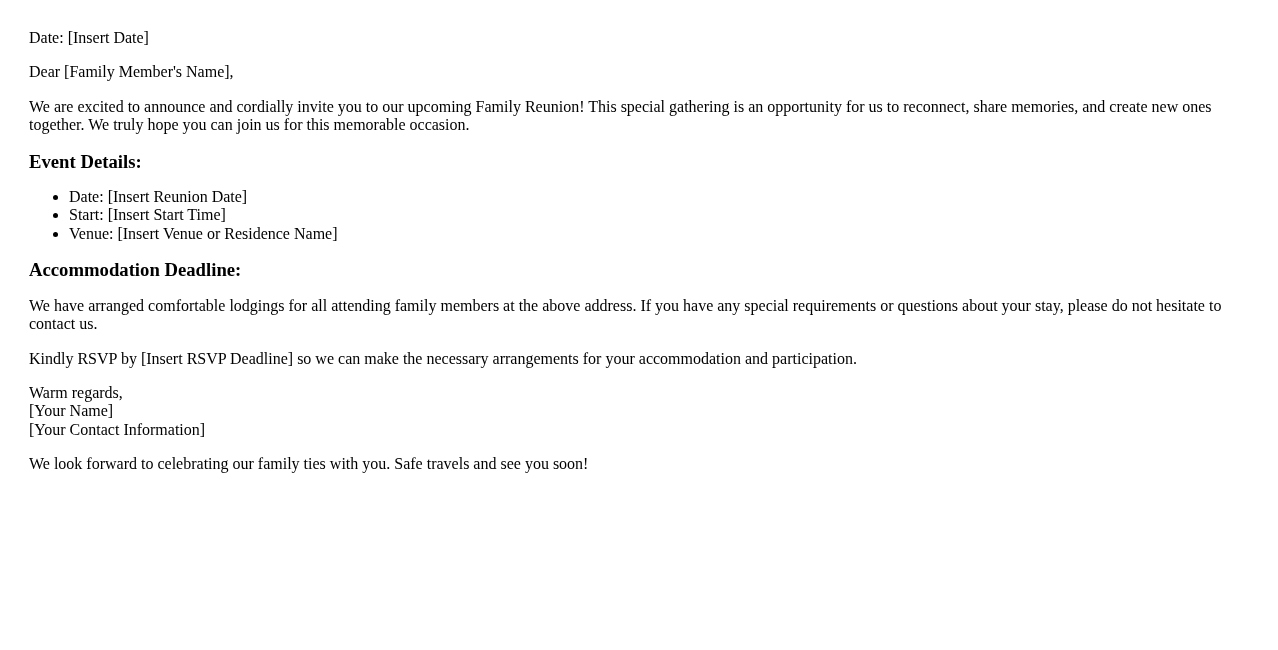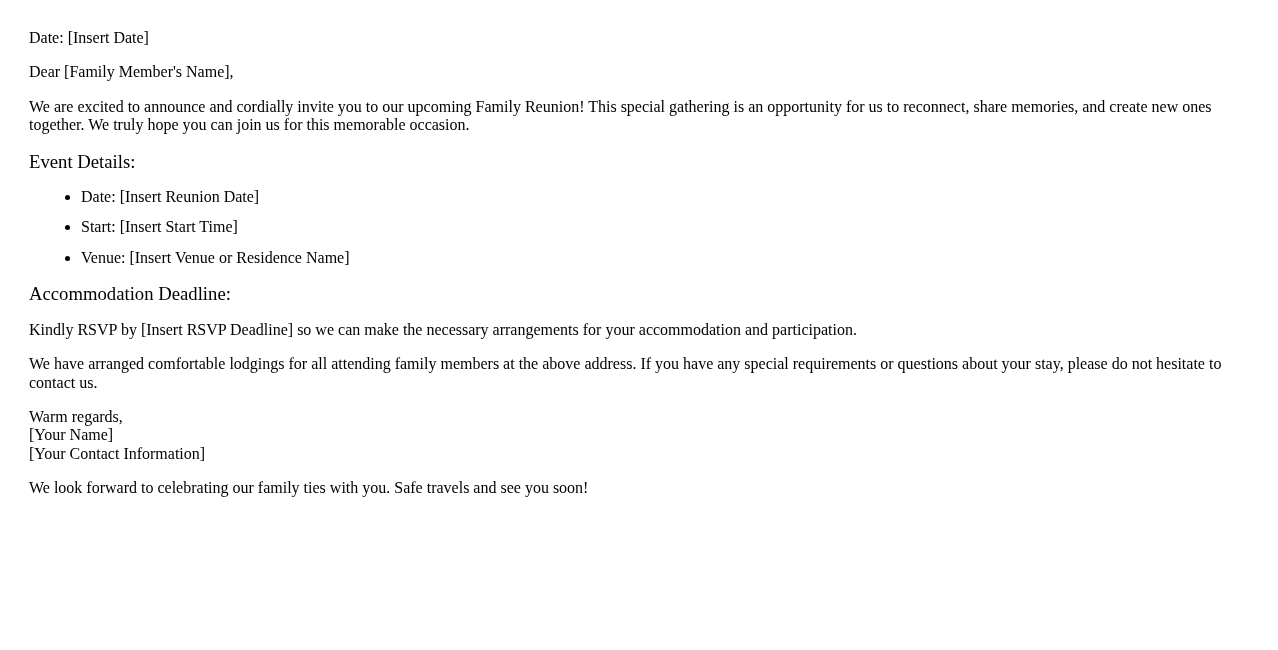--- a/index.html
+++ b/index.html
@@ -15,31 +15,31 @@
     font-size: 16px;
     color: #000000;
     overflow: hidden;
   }
   p {
     margin: 16px 0;
     line-height: 1.15;
   }
   h3 {
     font-size: 18.7px;
-    font-weight: normal;
+    font-weight: bold;
     margin: 1px 0;
     line-height: 1.15;
   }
   ul {
     margin: 16px 0;
     padding-left: 40px;
   }
   li {
     line-height: 1.15;
-    margin: 12px;
+    margin: 0;
   }
   strong { font-weight: normal; }
 </style>
 </head>
 <body>
 
 <div>
 
   <p>Date: [Insert Date]</p>
 
@@ -51,21 +51,21 @@
 
   <ul>
     <li><strong>Date:</strong><span> [Insert Reunion Date]</span></li>
     <li><strong>Start:</strong><span> [Insert Start Time]</span></li>
     <li><strong>Venue:</strong><span> [Insert Venue or Residence Name]</span></li>
   </ul>
 
   <h3>Accommodation Deadline:</h3>
 
 
+  <p>We have arranged comfortable lodgings for all attending family members at the above address. If you have any special requirements or questions about your stay, please do not hesitate to contact us.</p>
+
   <p>Kindly RSVP by [Insert RSVP Deadline] so we can make the necessary arrangements for your accommodation and participation.</p>
-
-  <p>We have arranged comfortable lodgings for all attending family members at the above address. If you have any special requirements or questions about your stay, please do not hesitate to contact us.</p>
 
   <p><span>Warm regards,</span><br><span>[Your Name]</span><br><span>[Your Contact Information]</span></p>
 
   <p>We look forward to celebrating our family ties with you. Safe travels and see you soon!</p>
 
 </div>
 
 </body></html>

